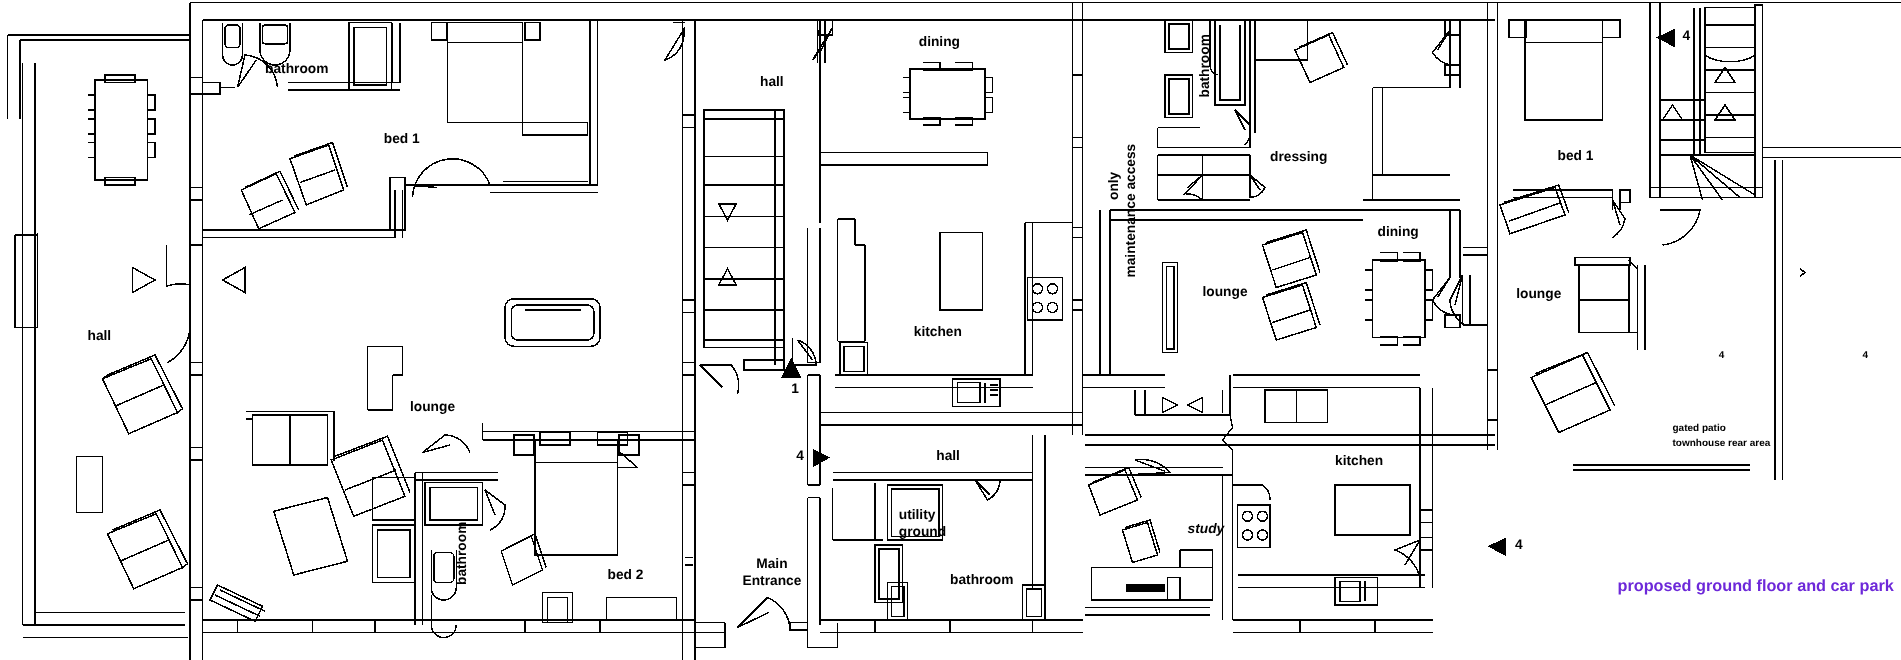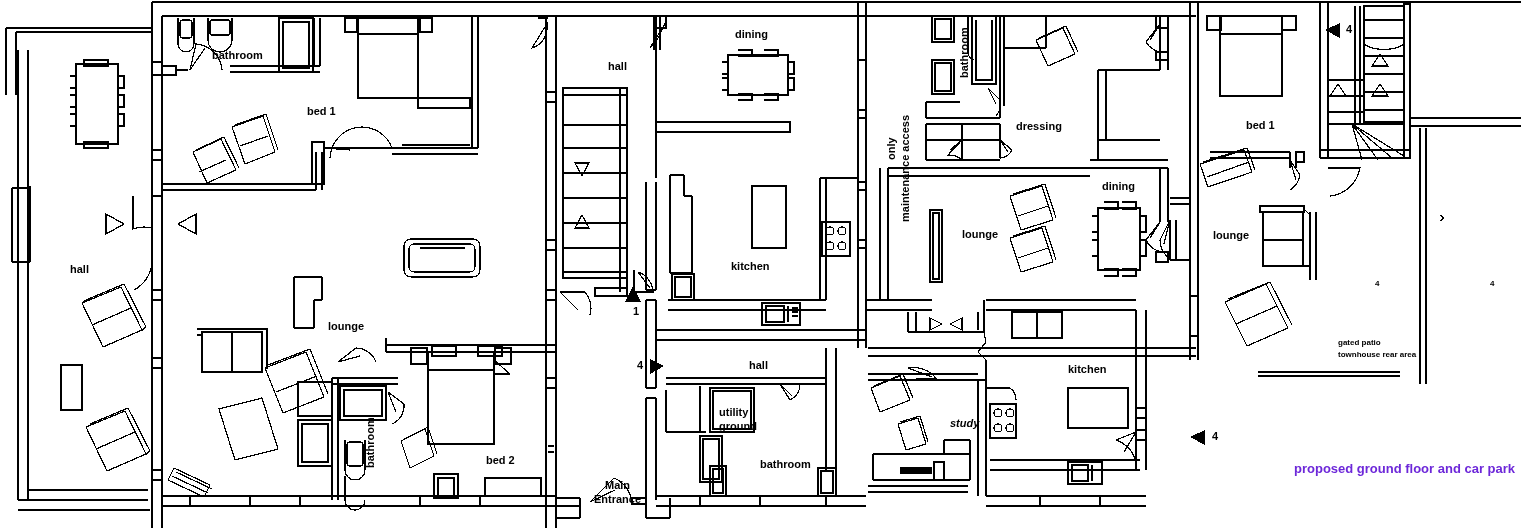--- a/index.html
+++ b/index.html
@@ -706,21 +706,21 @@
   <div class="room-label" style="left:307px; top:105px;">bed 1</div>
 
   <div class="room-label" style="left:70px; top:263px;">hall</div>
 
   <div class="room-label" style="left:328px; top:320px;">lounge</div>
 
   <div class="room-label vert" style="left:364px; top:468px;">bathroom</div>
 
   <div class="room-label" style="left:486px; top:454px;">bed 2</div>
 
-  <div class="room-label" style="left:594px; top:445px; text-align:center;margin-top:34px;">
+  <div class="room-label" style="left:594px; top:445px; text-align:center;">
     <div>Main</div>
     <div>Entrance</div>
   </div>
 
   <div class="room-label" style="left:608px; top:60px;">hall</div>
 
   <div class="room-label" style="left:735px; top:28px;">dining</div>
 
   <div class="room-label" style="left:731px; top:260px;">kitchen</div>
 

